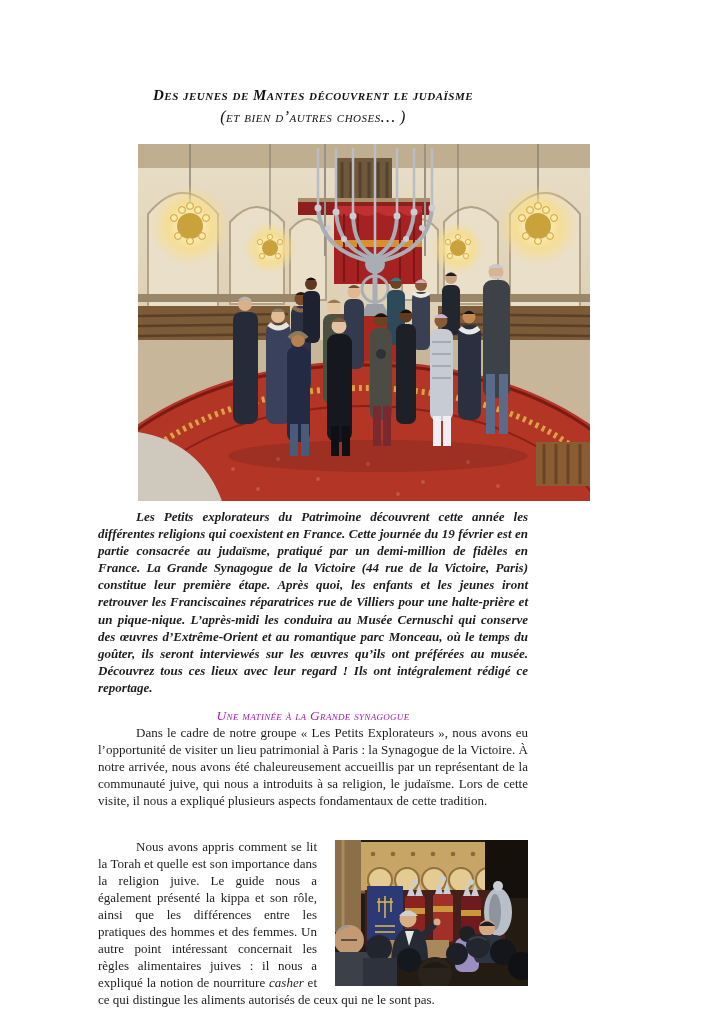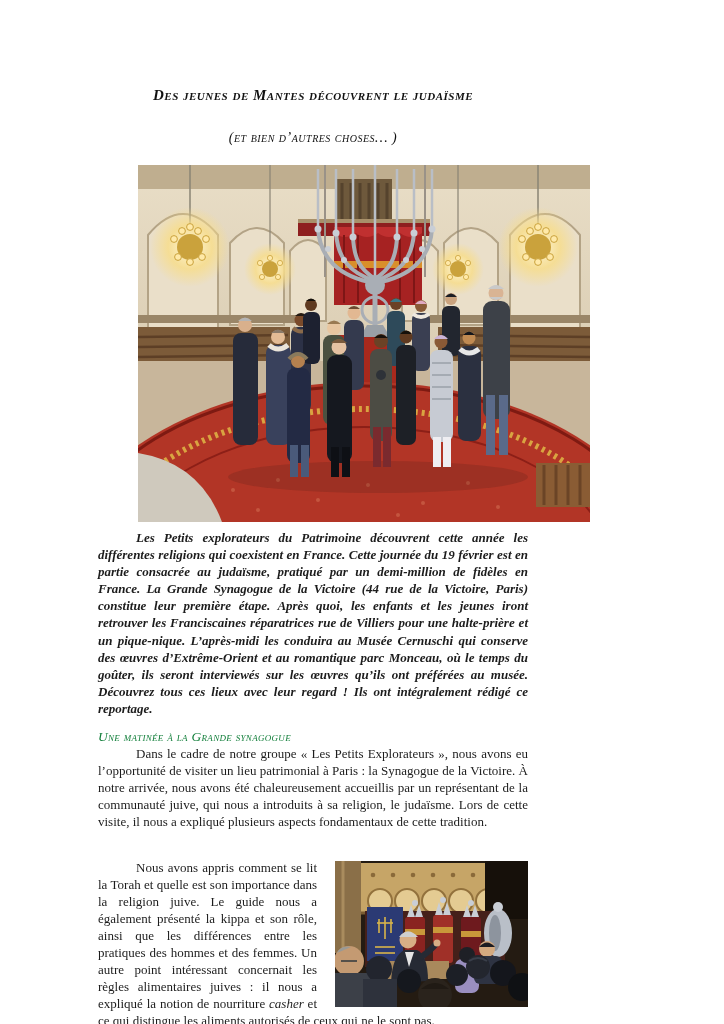--- a/index.html
+++ b/index.html
@@ -13,40 +13,41 @@
   }
   .content{padding:86px 96px 0 98px;}
   .doc-title{
     margin:0;text-align:center;
     font-size:15px;line-height:18px;
     font-style:italic;font-weight:bold;
     font-variant:small-caps;letter-spacing:.5px;
     color:#111;
   }
   .doc-subtitle{
-    margin:25px 0 0 0;text-align:center;
-    font-size:14px;line-height:18px;
+    margin:4px 0 0 0;text-align:center;
+    font-size:16px;line-height:18px;
     font-style:italic;font-weight:normal;
     font-variant:small-caps;letter-spacing:.5px;
     color:#111;
   }
   figure{margin:0;padding:0;}
   .photo-main{margin:18px 0 0 40px;width:452px;height:357px;}
   .photo-main svg,.photo-side svg{display:block;width:100%;height:100%;}
   .para{
     margin:0;text-align:justify;text-indent:38px;
     font-size:13px;line-height:17.1px;
   }
   .intro{margin-top:7px;font-style:italic;font-weight:bold;}
   .section-heading{
     margin:11px 0 0 0;
     font-size:13.5px;line-height:17px;
     font-style:italic;font-weight:normal;
     font-variant:small-caps;letter-spacing:.3px;
-    color:#15803d;
+    color:#a21caf;
+    text-align:center;
   }
   .p2{}
   .p3wrap{margin-top:28px;}
   .photo-side{
     float:right;width:193px;height:146px;
     margin:2px 0 4px 18px;
   }
   .italic-word{font-style:italic;}
   .clearfix::after{content:"";display:table;clear:both;}
 </style>

